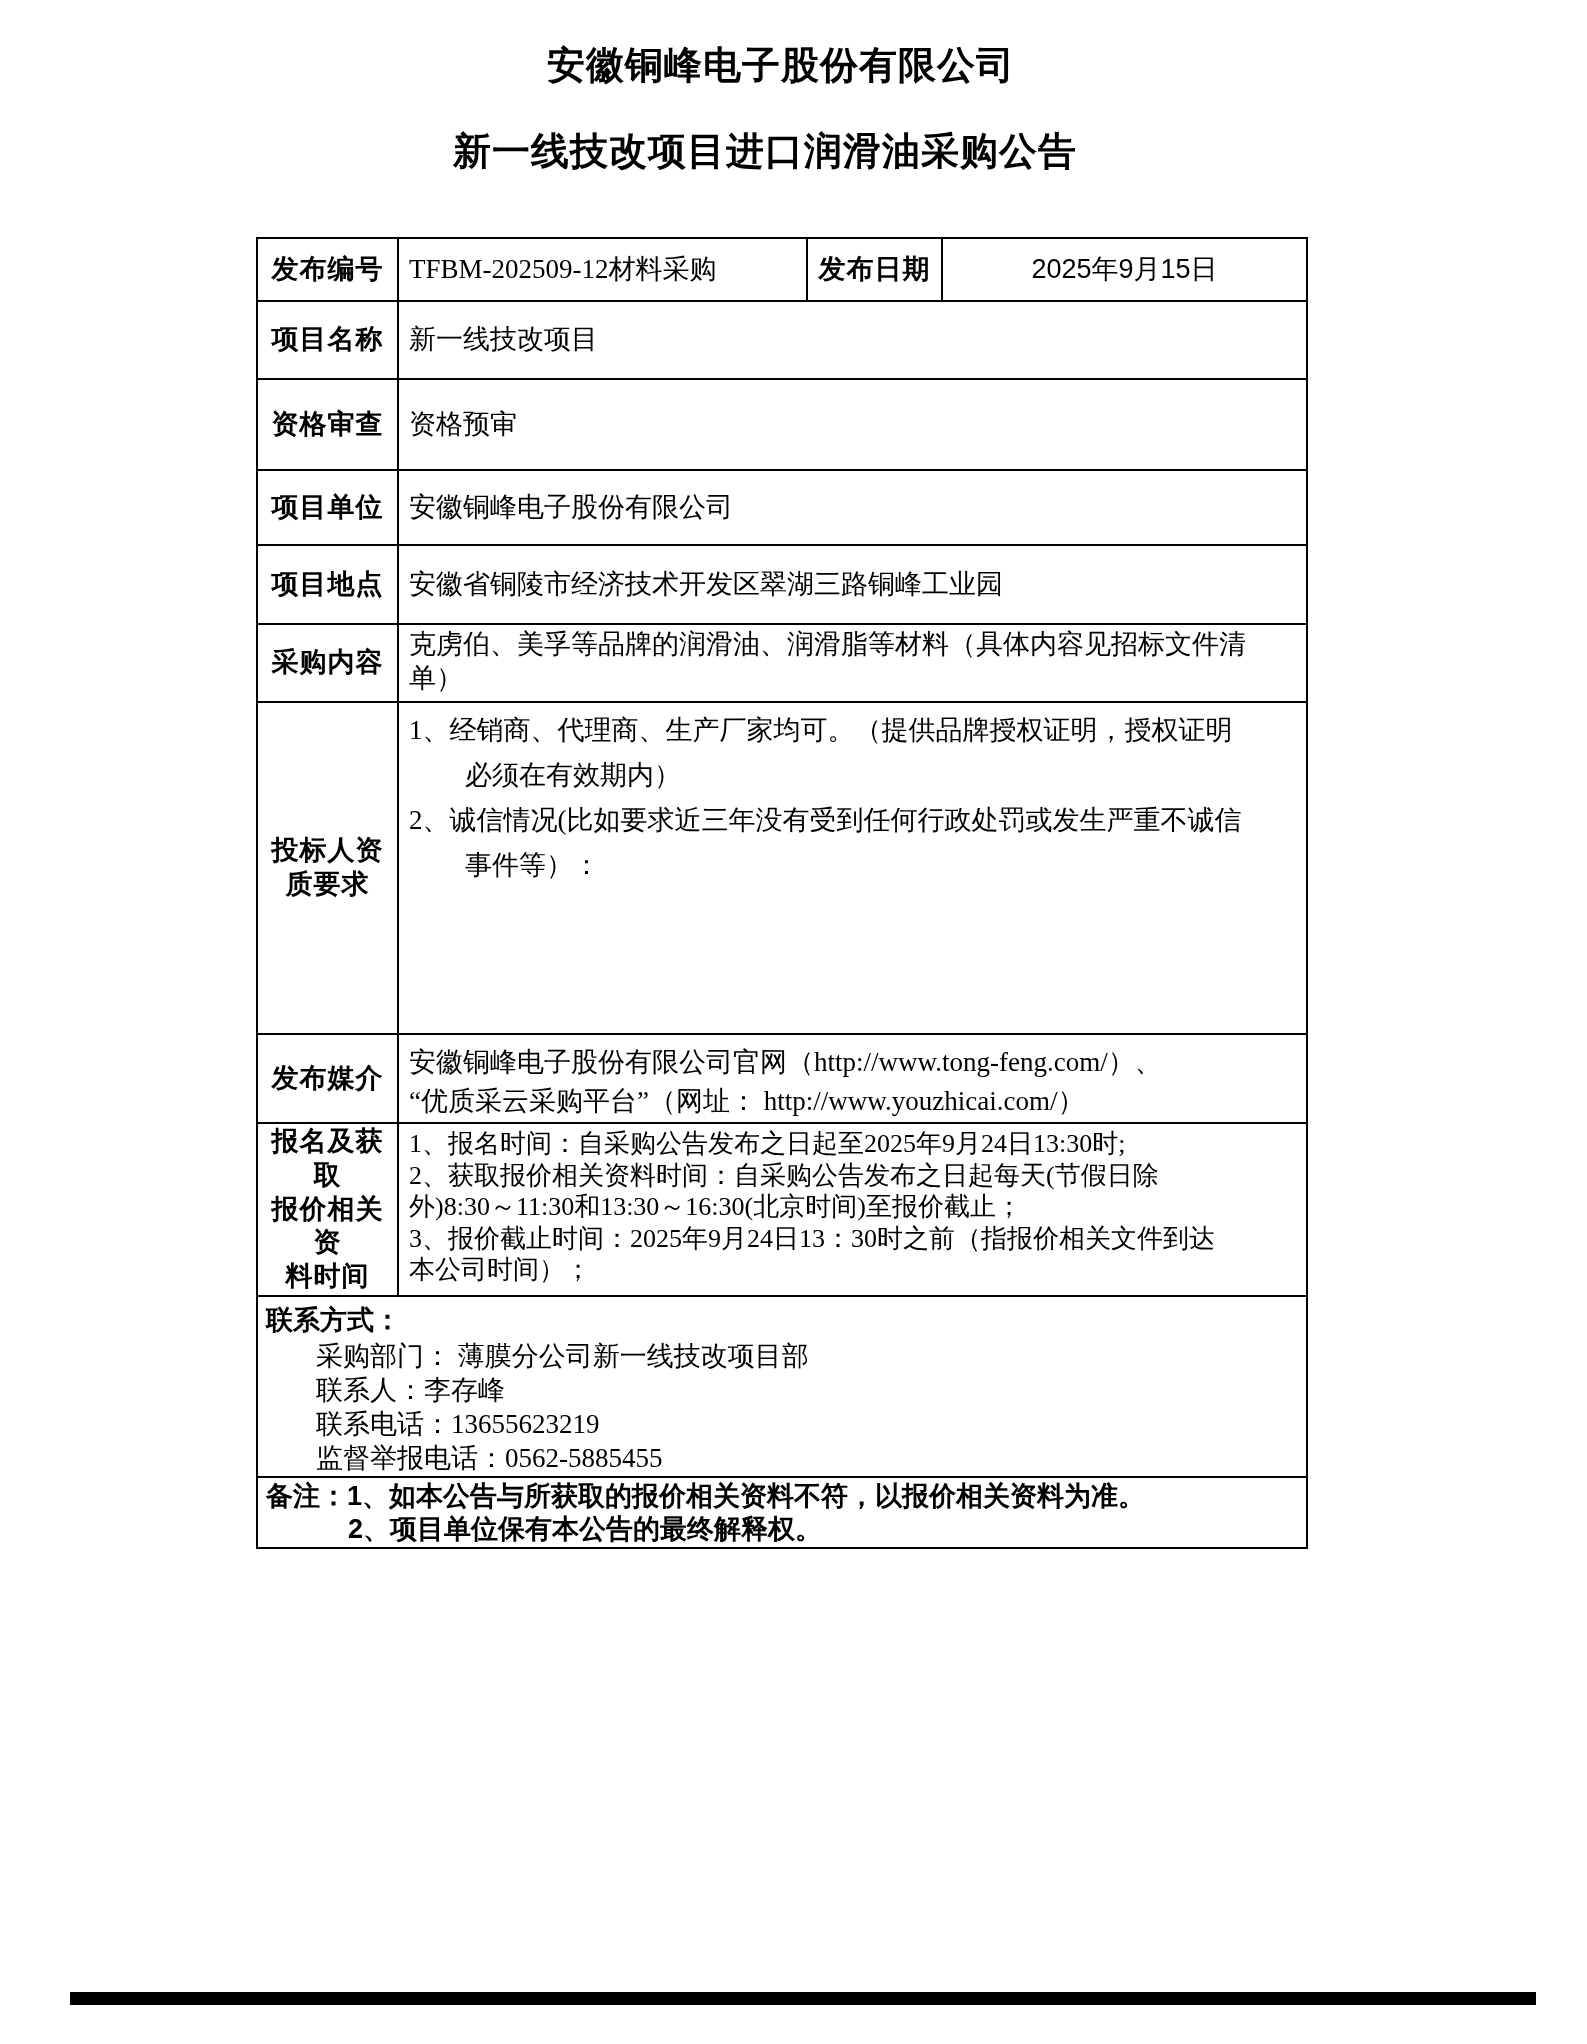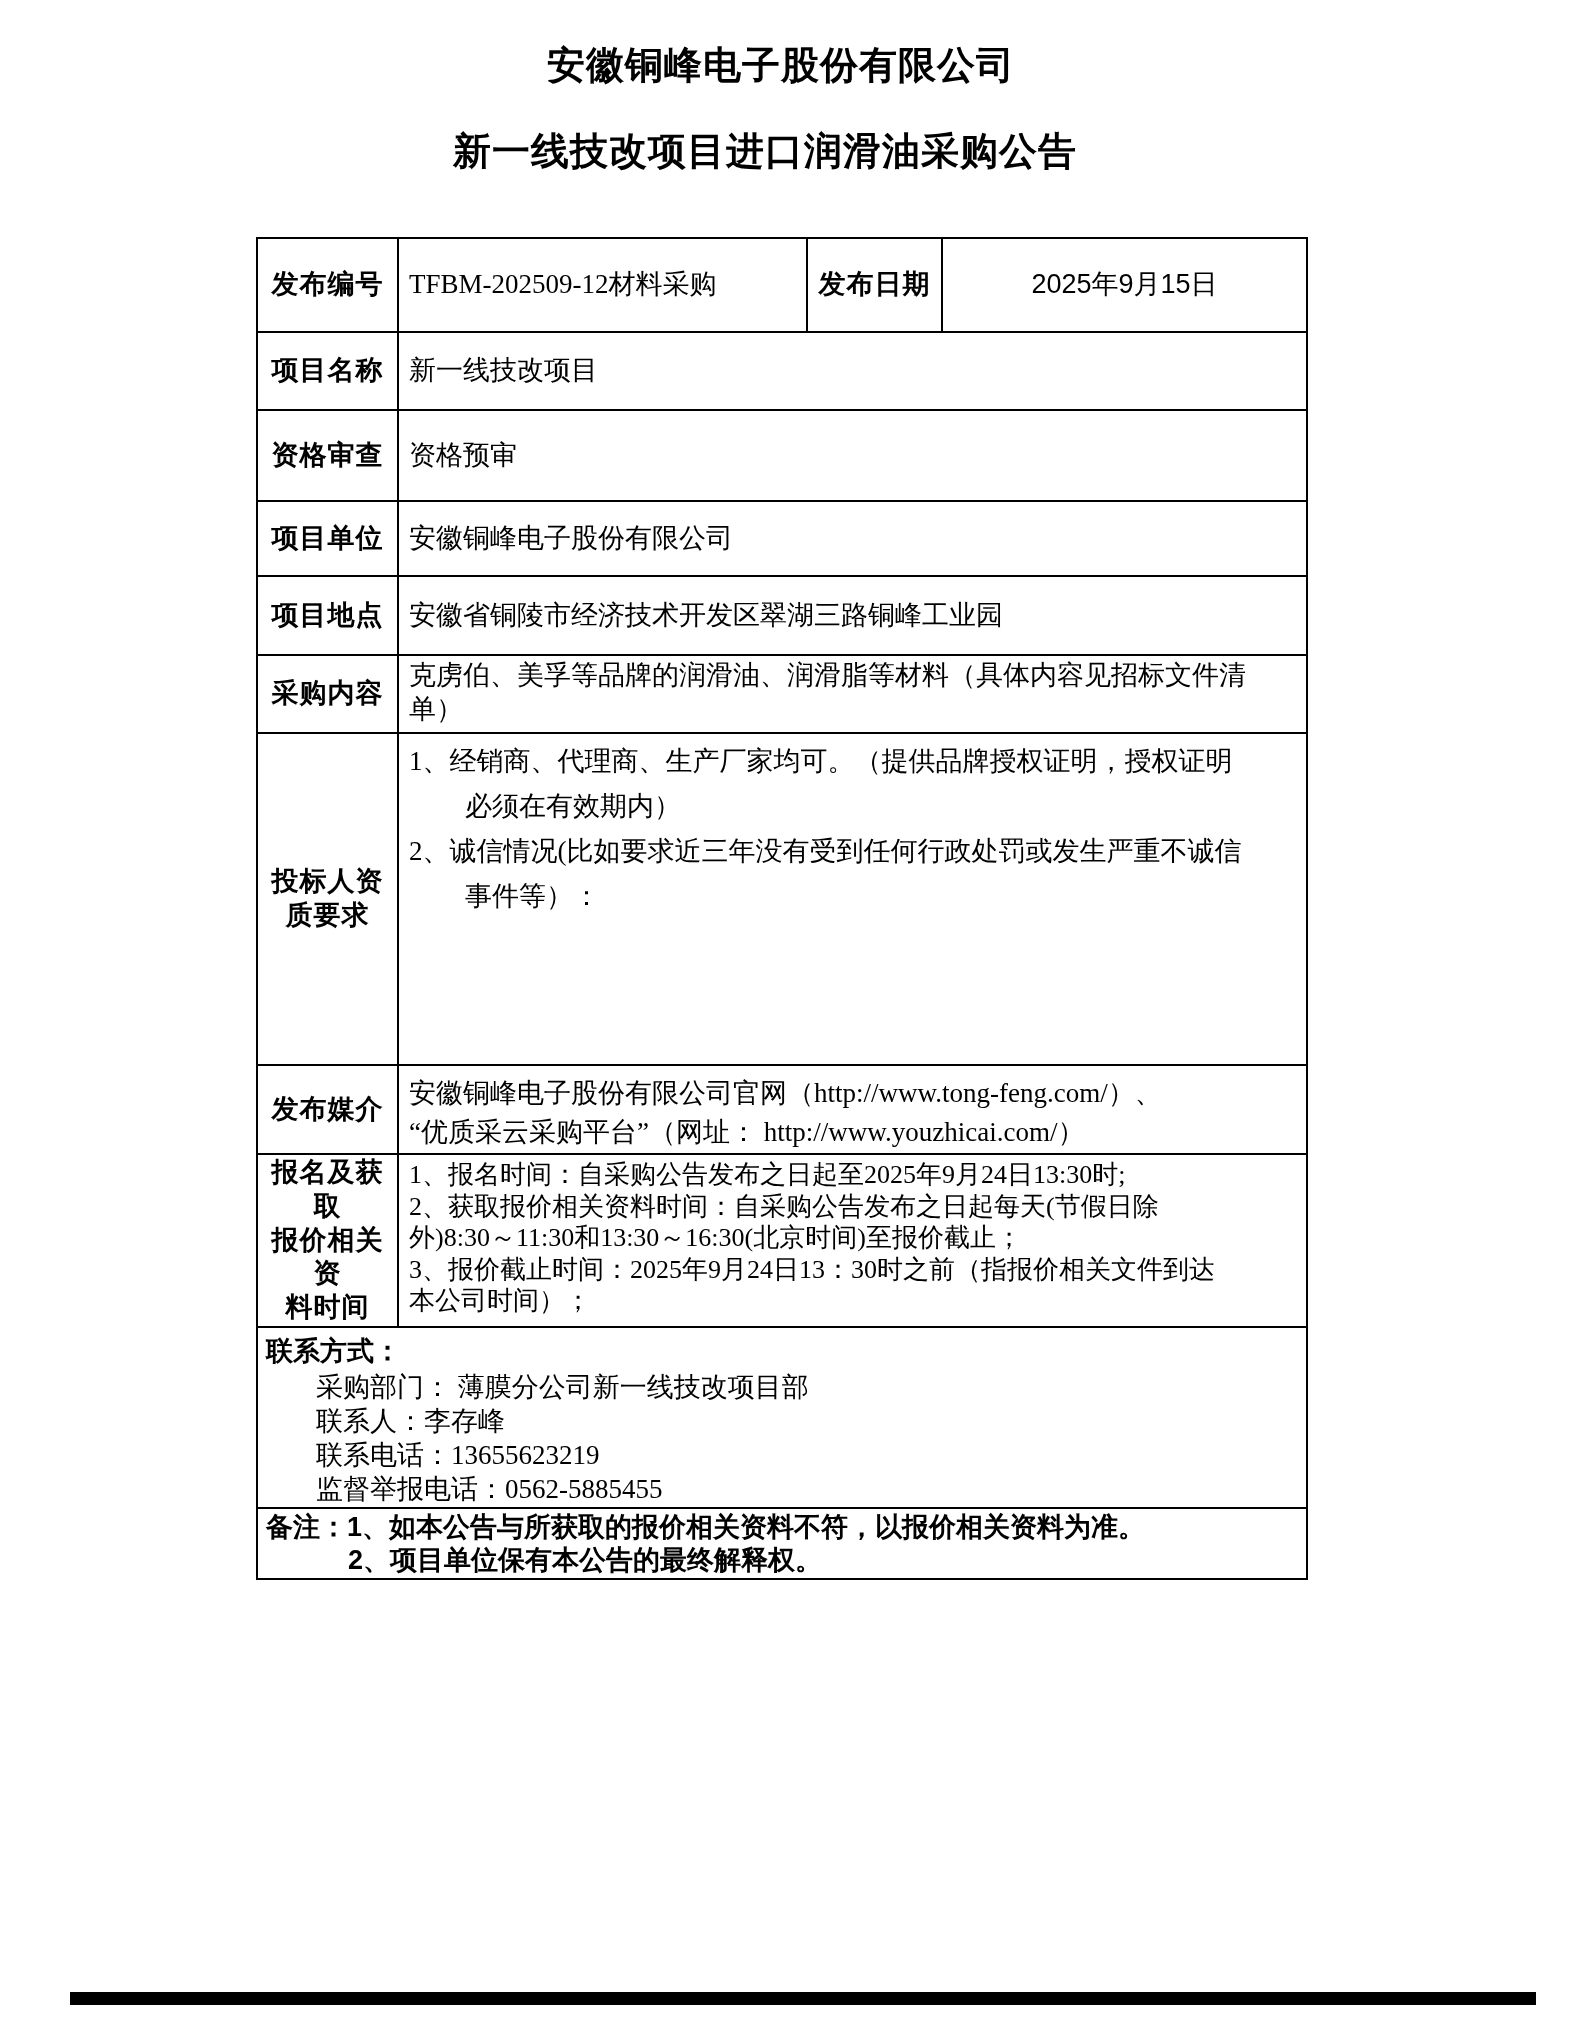--- a/index.html
+++ b/index.html
@@ -119,21 +119,21 @@
 
   <table class="doc">
     <colgroup>
       <col style="width:141px">
       <col style="width:409px">
       <col style="width:135px">
       <col style="width:365px">
     </colgroup>
 
     <tbody>
-        <tr style="height:94px">
+        <tr style="height:63px">
       <td class="lbl">发布编号</td>
       <td class="val">TFBM-202509-12材料采购</td>
       <td class="lbl">发布日期</td>
       <td class="val-center">2025年9月15日</td>
     </tr>
 
     <tr style="height:78px">
       <td class="lbl">项目名称</td>
       <td class="val" colspan="3">新一线技改项目</td>
     </tr>

